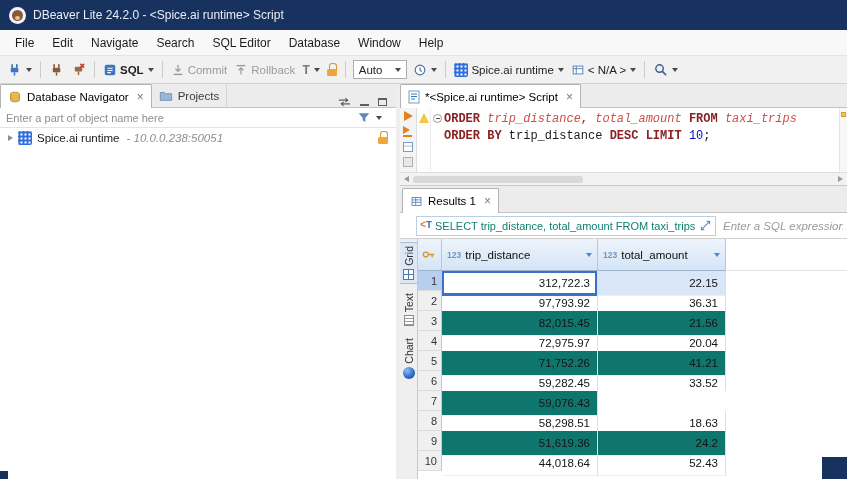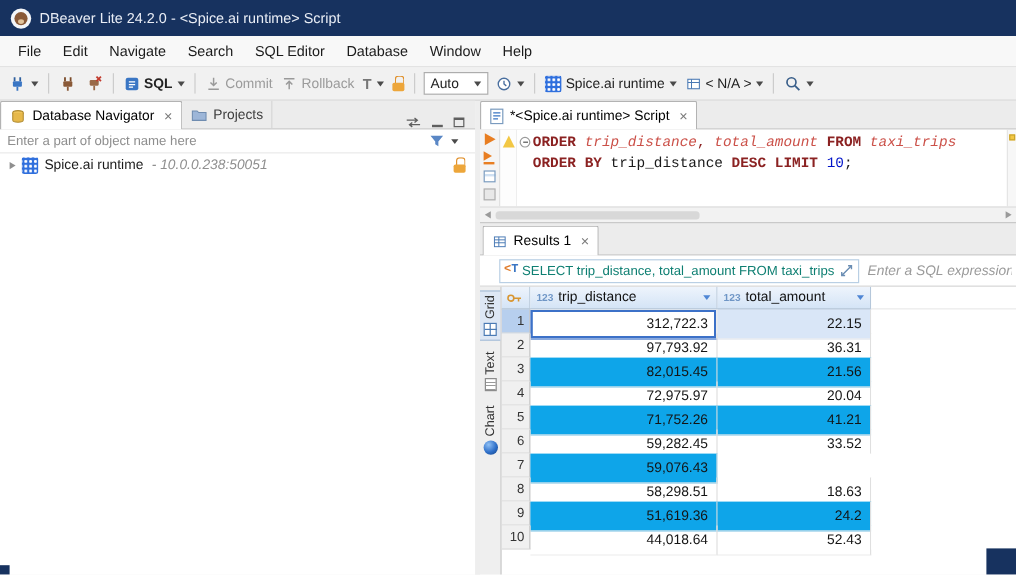--- a/index.html
+++ b/index.html
@@ -102,32 +102,32 @@
   .results-body{position:absolute;top:155px;left:0;width:447px;height:240px;display:flex;background:#fff}
   .side-strip{width:18px;background:#efefef;border-right:1px solid #c9c9c9;display:flex;flex-direction:column;align-items:center;padding-top:3px;gap:6px;flex:0 0 auto}
   .side-tab{display:flex;flex-direction:column;align-items:center;gap:3px;padding:3px 0;width:100%}
   .side-tab.active{background:#dde7f5;border-top:1px solid #aabfd8;border-bottom:1px solid #aabfd8}
   .vlabel{writing-mode:vertical-rl;transform:rotate(180deg);font-size:10.5px;color:#333}
   .icon-grid{width:11px;height:11px;border:1px solid #4a7ab5;background:linear-gradient(#4a7ab5,#4a7ab5) 0 4px/11px 1px no-repeat,linear-gradient(#4a7ab5,#4a7ab5) 4px 0/1px 11px no-repeat,#fff}
   .icon-text{width:10px;height:11px;border:1px solid #8c8c8c;background:repeating-linear-gradient(#fff 0 2px,#9a9a9a 2px 3px)}
   .icon-sphere{width:12px;height:12px;border-radius:50%;background:radial-gradient(circle at 35% 30%,#8fc0f5,#2e6fc9 55%,#123f80)}
 
   .grid-wrap{flex:1;display:flex;flex-direction:column;overflow:hidden}
-  .grid-header{display:flex;height:19px;flex:0 0 auto}
+  .grid-header{display:flex;height:32px;flex:0 0 auto}
   .gh{background:linear-gradient(#eef4fc,#d4e4f6);border-right:1px solid #b5c7da;border-bottom:1px solid #9db4cb;display:flex;align-items:center;gap:4px;padding:0 5px;font-size:11.5px;color:#101010}
   .gh.corner{width:24px;justify-content:center;padding:0 2px;flex:0 0 auto}
   .gh-filler{flex:1;background:#fff;border-bottom:1px solid #e4e4e4}
   .dtype{color:#6f96c6;font-size:8.5px;font-weight:bold;flex:0 0 auto}
   .col-name{flex:1;overflow:hidden;white-space:nowrap}
   .sort-caret{width:0;height:0;border-left:3.5px solid transparent;border-right:3.5px solid transparent;border-top:4.5px solid #4f86d4;flex:0 0 auto}
   .grid-body{flex:1}
   .gr{display:flex;height:20px}
   .gc{font-size:11.5px;display:flex;align-items:center;justify-content:flex-end;padding:12px 7px;color:#141414;border-right:1px solid #dfdfdf;border-bottom:1px solid #efefef;white-space:nowrap;overflow:hidden;flex:0 0 auto}
   .gc.rownum{width:24px;background:#f0f0f0;border-right:1px solid #c9c9c9;border-bottom:1px solid #dcdcdc;color:#333;font-size:11px;padding:0 4px}
-  .gr.odd .gc.data{background:#0ea5e9}
+  .gr.odd .gc.data{background:#0f766e}
   .row-filler{flex:1;background:#fff}
   .gr.sel .gc.rownum{background:#b7cfee}
   .gr.sel .gc.c2{background:#d9e6f7}
   .gr.sel .gc.c1{background:#fff;box-shadow:inset 0 0 0 2px #3c71c8;border-bottom-color:#3c71c8}
 
   .corner-br{position:absolute;right:0;bottom:0;width:25px;height:22px;background:#17325f}
   .corner-bl{position:absolute;left:0;bottom:0;width:8px;height:8px;background:#17325f}
 </style>
 </head>
 <body>

